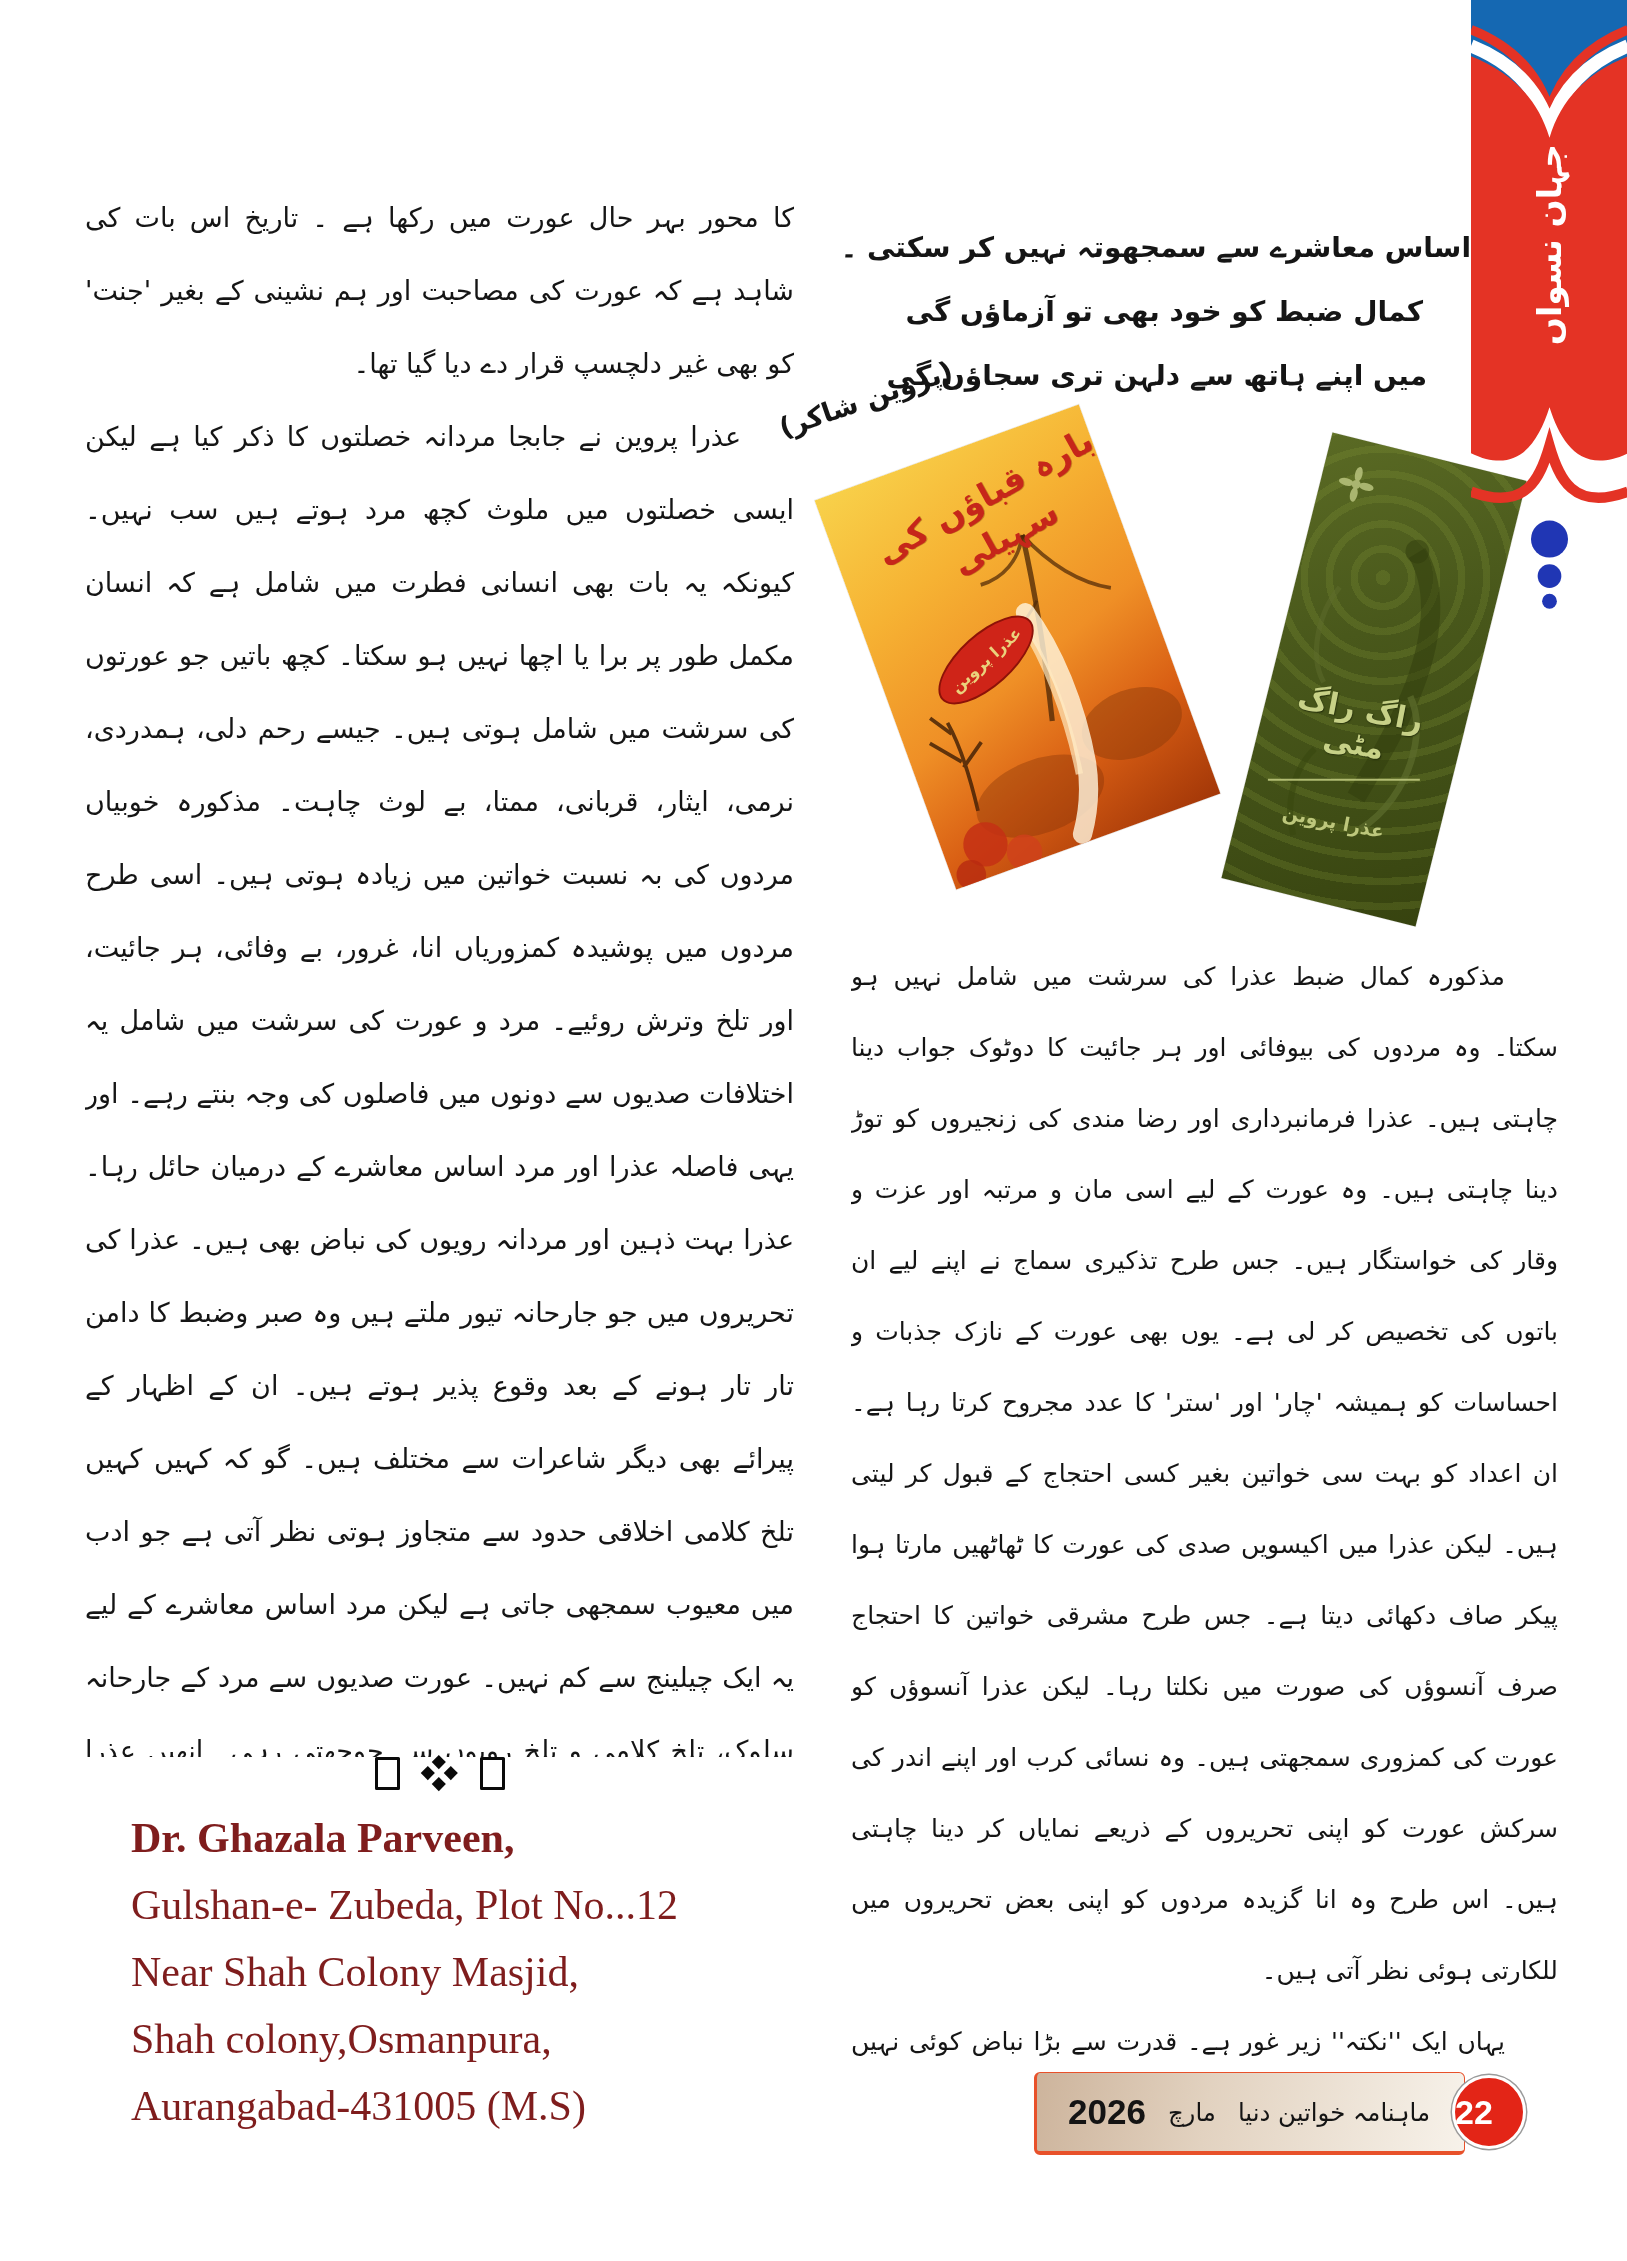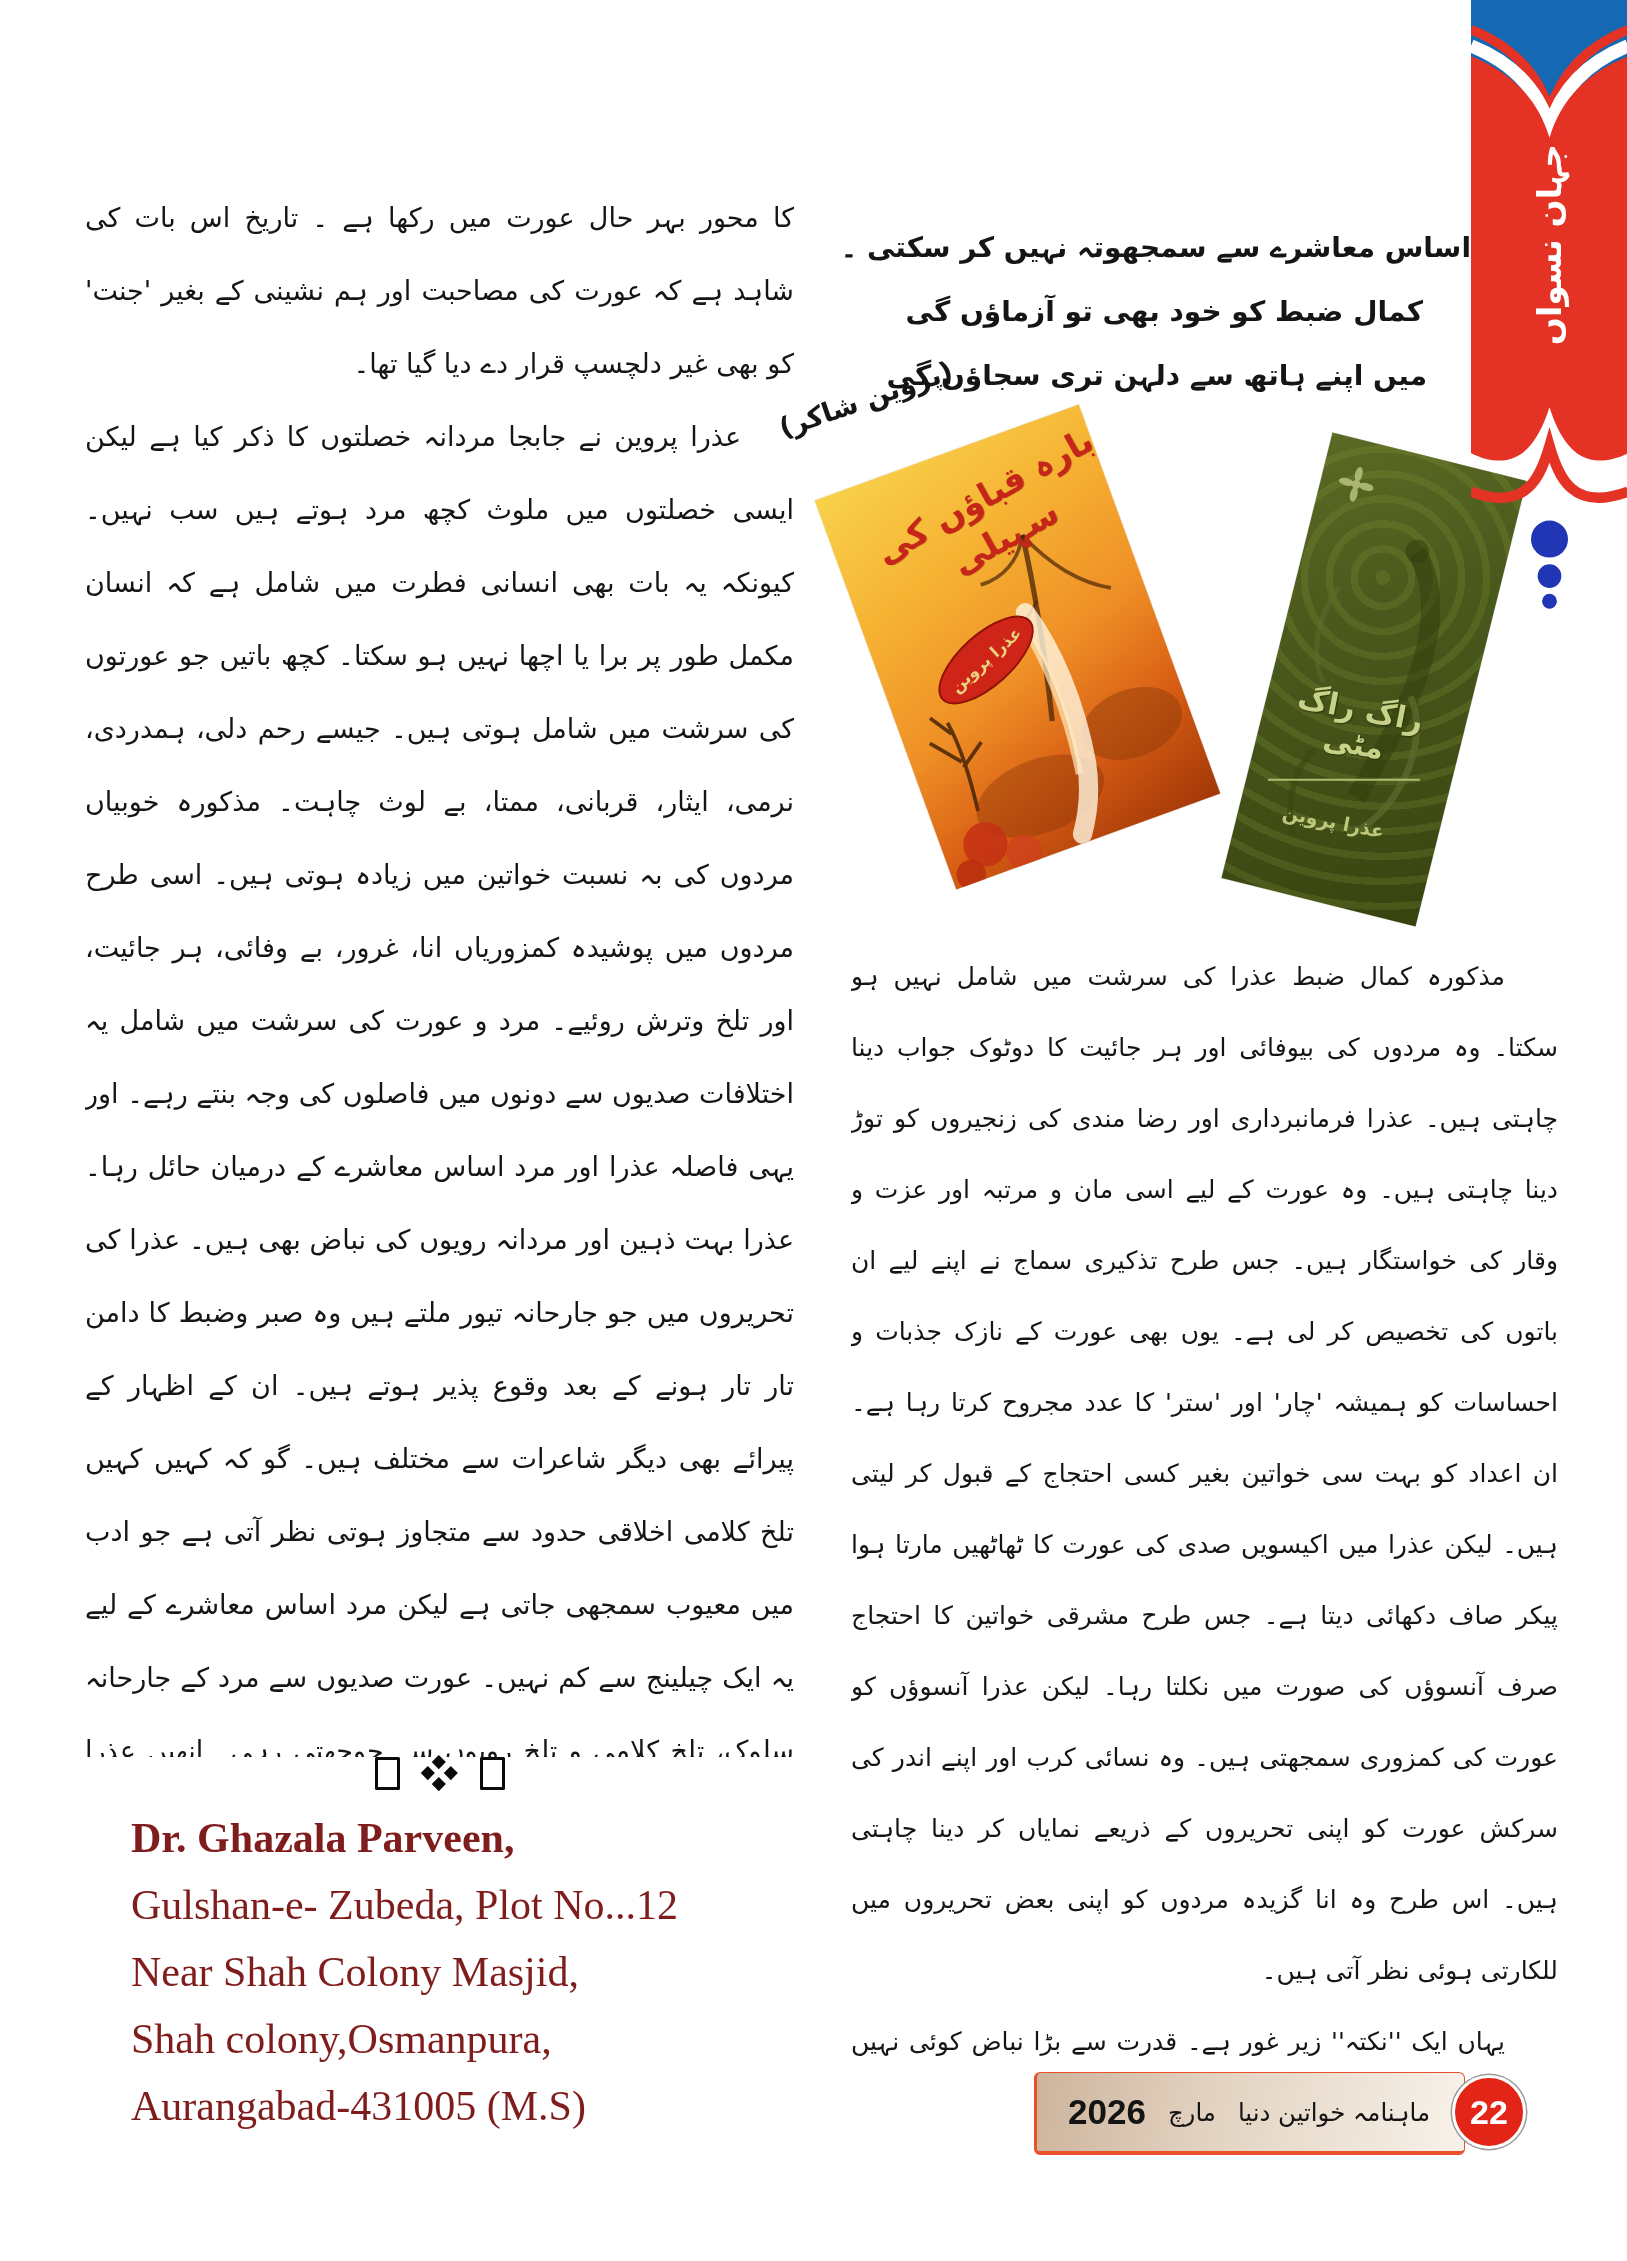--- a/index.html
+++ b/index.html
@@ -70,21 +70,21 @@
   .footer-bar{position:absolute;left:1034px;top:2072px;width:431px;height:83px;
     border:1.5px solid #e8512a;border-left-width:3.7px;border-bottom-width:4.4px;
     border-radius:6px;box-sizing:border-box;
     background:linear-gradient(100deg,#cdb49c 0%,#e2d2c0 40%,#f7f2ea 100%);
     display:flex;align-items:center;padding:0 2px 0 31px;gap:22px;z-index:4;}
   .footer-year{font-family:"Liberation Sans",sans-serif;font-weight:bold;font-size:35px;color:#141414;}
   .footer-month,.footer-mag{font-family:"DejaVu Sans",sans-serif;font-weight:normal;font-size:24.4px;
     color:#141414;direction:rtl;white-space:nowrap;}
   .footer-circle{margin-left:auto;width:68px;height:68px;border-radius:50%;
     background:#e32517;border:3px solid #ffffff;box-shadow:0 0 0 1.5px #9a9a9a;
-    display:flex;align-items:center;justify-content:center;flex:0 0 auto;}
+    display:flex;align-items:center;flex:0 0 auto;}
   .footer-circle span{font-family:"Liberation Sans",sans-serif;font-weight:bold;font-size:34px;color:#ffffff;}
 </style>
 </head>
 <body>
 
 <div id="page">
 
   <div class="banner">
     <svg viewBox="0 0 212 840">
       <rect x="0" y="0" width="212" height="200" fill="#1568b2"></rect>

